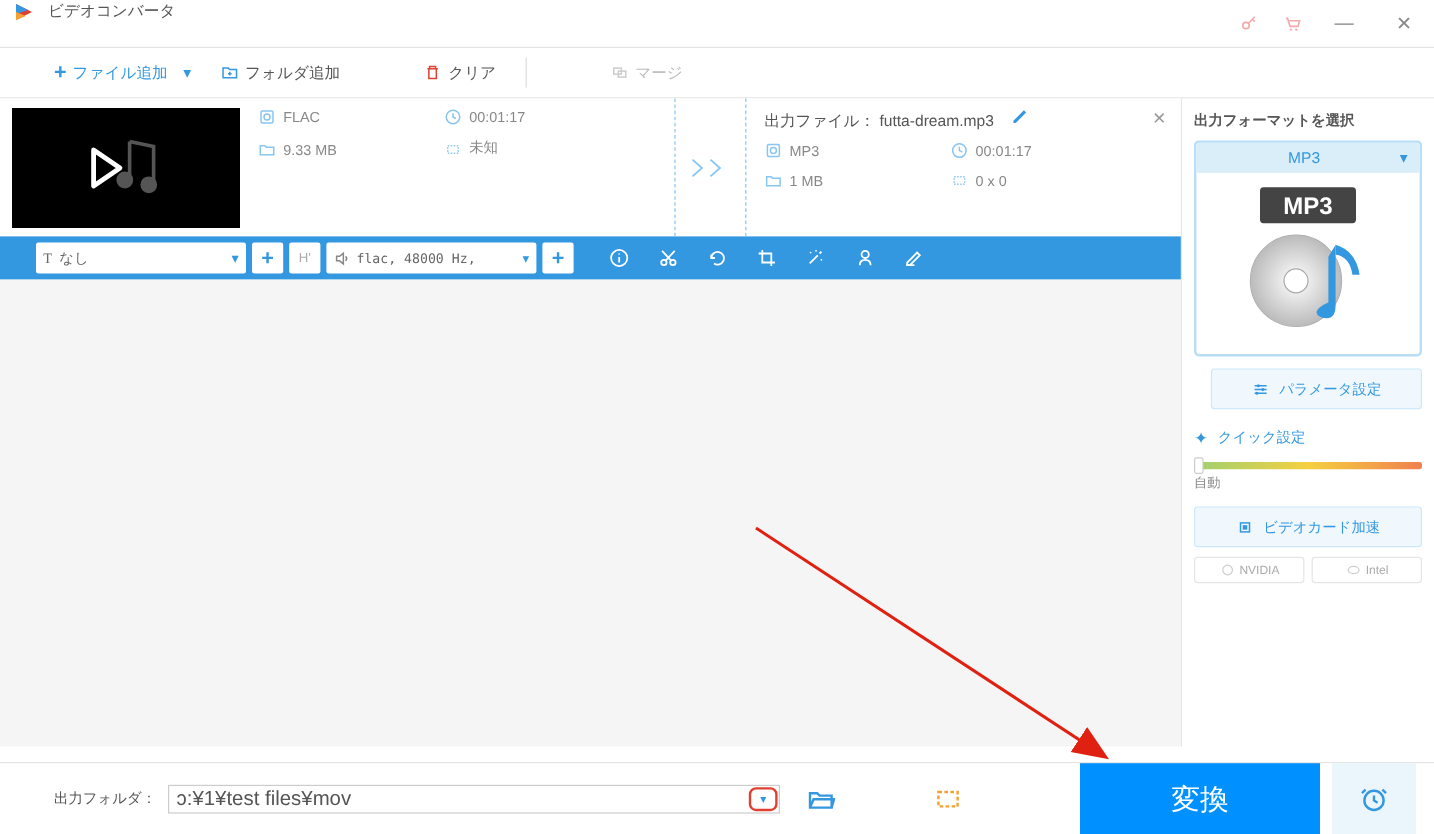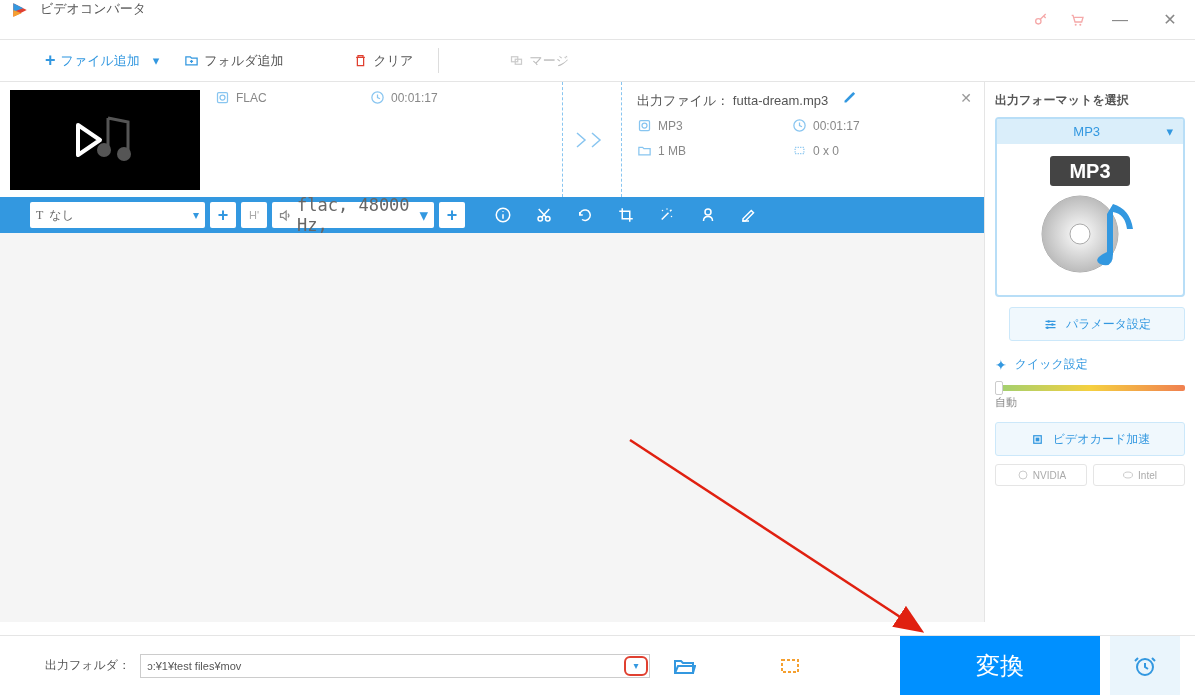--- a/index.html
+++ b/index.html
@@ -30,42 +30,42 @@
 .info-title { font-size: 13px; color: #555; margin-bottom: 8px; }
 .info-pair { display: flex; gap: 0; }
 .info-item { display: flex; align-items: flex-end; gap: 6px; min-width: 155px; font-size: 12px; color: #888; }
 .sep-arrows { width: 60px; display: flex; align-items: center; justify-content: center; color: #88c5f0; }
 .ico-s { width: 15px; height: 15px; flex-shrink: 0; }
 .edit-ico { color: #3398e0; cursor: pointer; margin-left: 10px; }
 
 .action-bar { height: 36px; background: #3398e0; display: flex; align-items: center; padding: 0 5px; gap: 5px; }
 .subtitle-sel { height: 26px; background: #fff; border-radius: 2px; display: flex; align-items: center; padding: 0 6px; width: 175px; font-size: 12px; color: #666; cursor: pointer; }
 .sq-btn { width: 26px; height: 26px; background: #fff; border-radius: 2px; display: flex; align-items: center; justify-content: center; cursor: pointer; color: #3398e0; }
-.audio-sel { height: 26px; background: #fff; border-radius: 2px; display: flex; align-items: center; padding: 0 6px; width: 162px; font-size: 17px; color: #666; cursor: pointer; }
+.audio-sel { height: 26px; background: #fff; border-radius: 2px; display: flex; align-items: center; padding: 0 6px; width: 175px; font-size: 11px; color: #666; cursor: pointer; }
 .action-icon { width: 36px; height: 36px; display: flex; align-items: center; justify-content: center; color: #fff; cursor: pointer; }
 
 .sidebar-title { font-size: 12px; color: #555; font-weight: bold; margin-bottom: 8px; }
 .format-box { border: 2px solid #b8def7; border-radius: 4px; overflow: hidden; height: 180px; }
 .format-header { background: #daeefa; padding: 5px 10px; display: flex; align-items: center; justify-content: space-between; color: #3398e0; font-size: 13px; cursor: pointer; }
 .format-body { padding: 10px; display: flex; align-items: center; justify-content: center; height: 140px; }
 .mp3-img { width: 110px; height: 120px; position: relative; }
 
 .param-btn { margin-top: 10px; height: 34px; border: 1px solid #cce8fa; background: #f0f8fd; border-radius: 3px; display: flex; align-items: center; justify-content: center; gap: 8px; color: #3398e0; font-size: 12px; cursor: pointer; margin-left: 14px; }
 .quick-set { margin-top: 15px; display: flex; align-items: center; gap: 8px; color: #3398e0; font-size: 12px; }
 .quality-bar { margin-top: 12px; height: 6px; background: linear-gradient(90deg, #9ed072 0%, #f5d040 50%, #f08050 100%); border-radius: 2px; position: relative; }
 .quality-thumb { position: absolute; width: 8px; height: 14px; background: #fff; border: 1px solid #ccc; top: -4px; left: 0; border-radius: 2px; }
 .quality-label { font-size: 11px; color: #888; margin-top: 4px; }
 .gpu-btn { margin-top: 12px; height: 34px; border: 1px solid #cce8fa; background: #f0f8fd; border-radius: 3px; display: flex; align-items: center; justify-content: center; gap: 8px; color: #3398e0; font-size: 12px; cursor: pointer; }
 .vendor-row { margin-top: 8px; display: flex; gap: 6px; }
 .vendor { flex: 1; height: 22px; border: 1px solid #e5e5e5; border-radius: 3px; display: flex; align-items: center; justify-content: center; font-size: 10px; color: #aaa; }
 
 .bottom-bar { height: 60px; border-top: 1px solid #e5e5e5; display: flex; align-items: center; padding: 0 15px; gap: 10px; position: absolute; bottom: 0; left: 0; right: 0; background: #fff; }
 .out-label { font-size: 12px; color: #555; }
 .out-input-wrap { position: relative; display: flex; align-items: center; }
-.out-input { height: 24px; width: 510px; border: 1px solid #ccc; padding: 0 30px 0 6px; font-size: 11px; color: #555; }
+.out-input { height: 24px; width: 510px; border: 1px solid #ccc; padding: 0 30px 0 6px; font-size: 17px; color: #555; }
 .out-drop { position: absolute; right: 2px; width: 24px; height: 20px; border: 2px solid #e04030; border-radius: 6px; display: flex; align-items: center; justify-content: center; cursor: pointer; }
 .out-ico { width: 24px; height: 24px; color: #3398e0; cursor: pointer; margin-left: 12px; }
 .convert-btn { width: 200px; height: 60px; background: #0090ff; color: #fff; font-size: 24px; display: flex; align-items: center; justify-content: center; cursor: pointer; margin-left: auto; }
 .clock-btn { width: 70px; height: 60px; background: #eaf5fc; display: flex; align-items: center; justify-content: center; color: #3398e0; cursor: pointer; }
 
 .red-arrow { position: absolute; pointer-events: none; }
 </style>
 </head>
 <body>
 
@@ -145,20 +145,34 @@
                   <circle cx="12" cy="12" r="4" fill="none" stroke="#88c5f0" stroke-width="2"></circle>
                 </svg>
                 <span>FLAC</span>
               </div>
             <div class="info-item">
                 <svg class="ico-s" viewBox="0 0 24 24">
                   <circle cx="12" cy="12" r="9" fill="none" stroke="#88c5f0" stroke-width="2"></circle>
                   <path d="M12 7 L12 12 L16 14" stroke="#88c5f0" stroke-width="2" fill="none"></path>
                 </svg>
                 <span>00:01:17</span>
+              </div>
+          </div>
+          <div class="info-pair" style="margin-top:10px;">
+            <div class="info-item">
+                <svg class="ico-s" viewBox="0 0 24 24">
+                  <path d="M3 7 L9 7 L11 9 L21 9 L21 19 L3 19 Z" fill="none" stroke="#88c5f0" stroke-width="2"></path>
+                </svg>
+                <span>9.33 MB</span>
+              </div>
+            <div class="info-item">
+                <svg class="ico-s" viewBox="0 0 24 24">
+                  <rect x="5" y="7" width="14" height="10" fill="none" stroke="#88c5f0" stroke-width="2" stroke-dasharray="2 2"></rect>
+                </svg>
+                <span>未知</span>
               </div>
           </div>
         </div>
         <div class="sep-arrows" style="border-left:1px dashed #88c5f0;border-right:1px dashed #88c5f0;">
           <svg width="40" height="20" viewBox="0 0 40 20">
               <path d="M5 3 L13 10 L5 17 M20 3 L28 10 L20 17" stroke="#88c5f0" stroke-width="1.5" fill="none"></path>
             </svg>
         </div>
         <div class="info-col">
           <div class="info-title"><span>出力ファイル：</span> <span>futta-dream.mp3</span>

